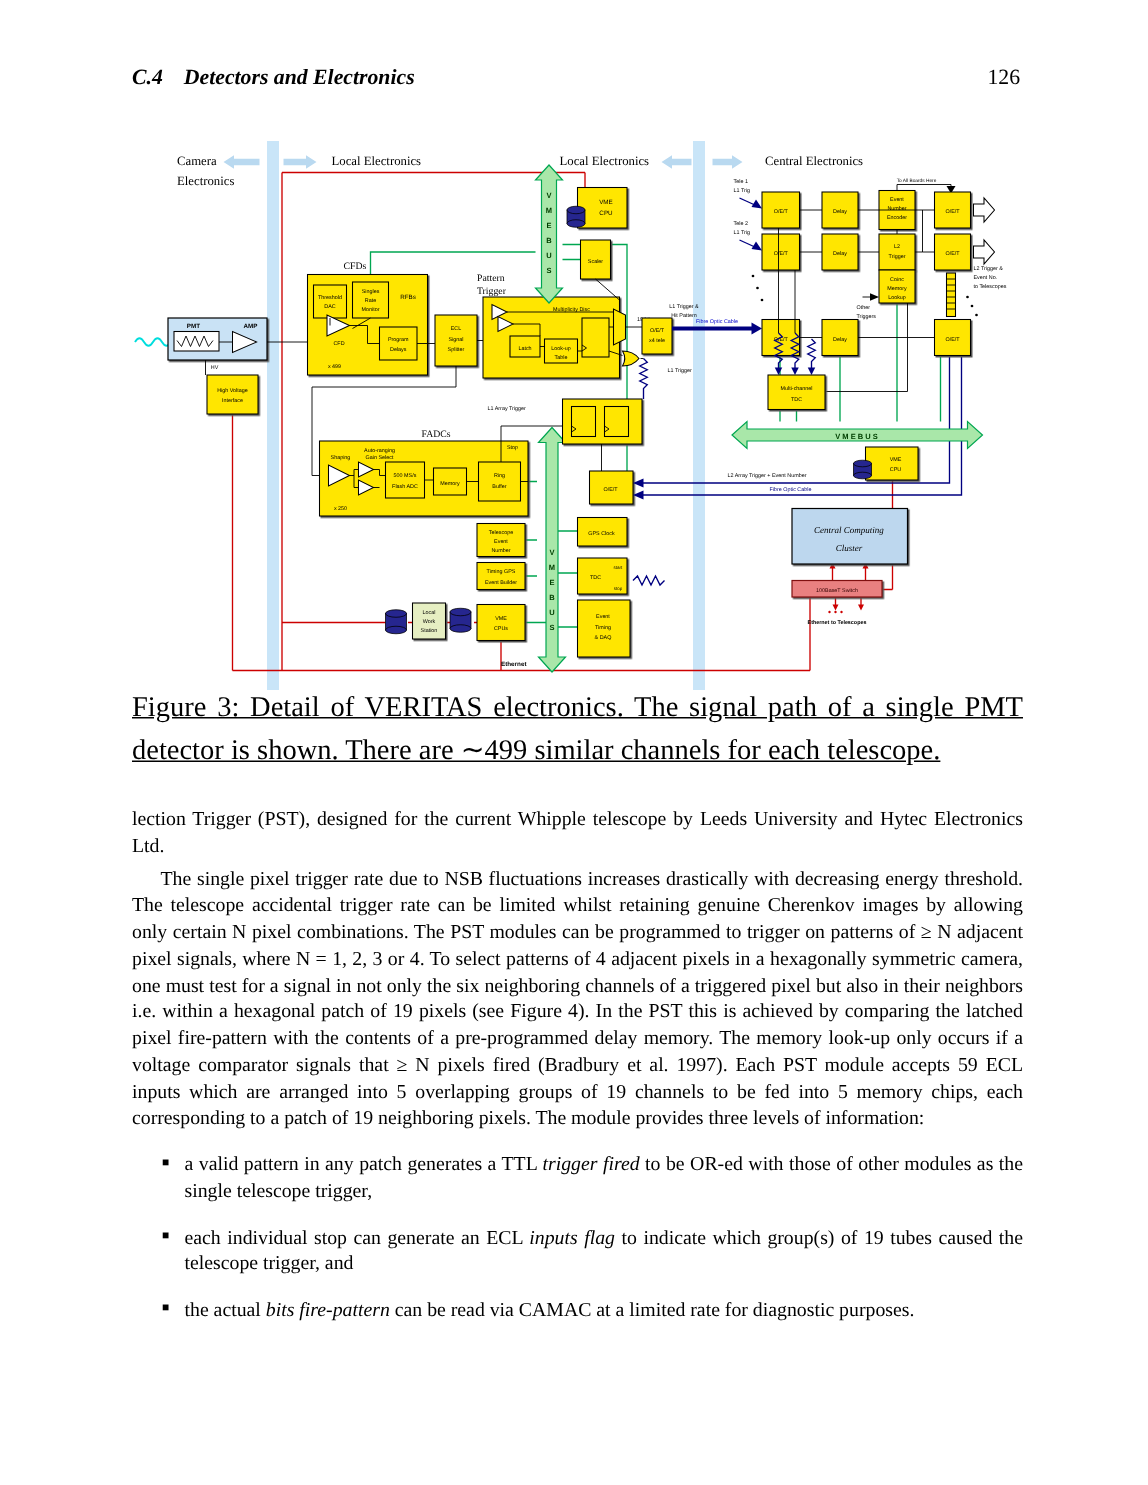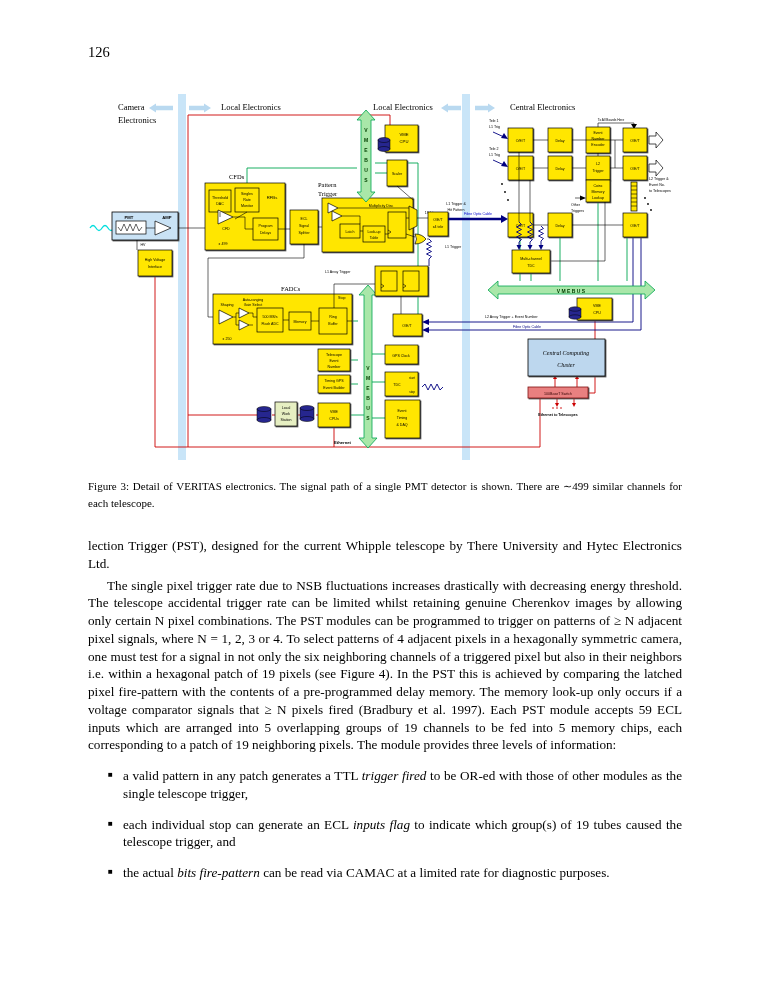--- a/index.html
+++ b/index.html
@@ -3,22 +3,22 @@
 <meta charset="utf-8">
 <style>
   html,body{margin:0;padding:0;}
   body{width:765px;height:990px;background:#ffffff;position:relative;
        font-family:"Liberation Serif",serif;color:#000;}
   .hdr{position:absolute;top:44px;left:88px;width:592px;display:flex;
        justify-content:space-between;font-size:14.5px;}
   .hdr .left{font-style:italic;font-weight:bold;}
   .hdr .left .no{margin-right:14px;}
   svg.fig{position:absolute;left:85px;top:88px;}
-  .caption{position:absolute;left:88px;top:478px;width:594px;
-           font-size:11px;line-height:1.5;text-align:justify;}
+  .caption{position:absolute;left:88px;top:458px;width:594px;
+           font-size:19px;line-height:1.5;text-align:justify;text-decoration:underline;}
   .textblock{position:absolute;left:88px;top:537px;width:594px;
              font-size:13.2px;line-height:1.345;text-align:justify;}
   .p0{margin:0;}
   .p1{margin:4px 0 0 0;text-indent:19px;}
   .bullet{display:flex;margin:13px 0 0 20px;}
   .bullet .bm{width:15px;font-size:8px;padding-top:3px;}
   .bullet .bt{flex:1;text-align:justify;}
   .bullet .em{font-style:italic;}
   
   .t{font-family:"Liberation Sans",sans-serif;font-size:4.2px;text-anchor:middle;fill:#000;}
@@ -46,20 +46,23 @@
   .lbarrow{fill:#B9D9F0;}
   .disk{fill:#26268F;stroke:#000;stroke-width:0.5;}
   .wh{fill:#fff;stroke:#000;stroke-width:0.7;}
   .nv{fill:#000080;}
   .rd{fill:#CC0000;}
 </style>
 </head>
 <body>
 
 <div class="hdr">
+  <div class="left">
+    <span class="no">C.4</span><span>Detectors and Electronics</span>
+  </div>
   <div class="right">126</div>
 </div>
 
 <svg class="fig" width="630" height="385" viewBox="0 0 630 385">
 
   <g>
     <rect class="barlb" x="93" y="6" width="8" height="366"></rect>
     <rect class="barlb" x="377" y="6" width="8" height="366"></rect>
   </g>
 
@@ -346,21 +349,21 @@
     <circle cx="468" cy="320" r="0.8" class="rd"></circle>
       <circle cx="472" cy="320" r="0.8" class="rd"></circle>
       <circle cx="476" cy="320" r="0.8" class="rd"></circle>
     <text class="t3" x="473" y="328" style="font-weight:bold">Ethernet to Telescopes</text>
   </g>
 </svg>
 
 <div class="caption">Figure 3:  Detail of VERITAS electronics.  The signal path of a single PMT detector is shown. There are ∼499 similar channels for each telescope.</div>
 
 <div class="textblock">
-  <p class="p0">lection Trigger (PST), designed for the current Whipple telescope by There University and Hytec Electronics Ltd.</p>
+  <p class="p0">lection Trigger (PST), designed for the current Whipple telescope by Leeds University and Hytec Electronics Ltd.</p>
   <p class="p1">The single pixel trigger rate due to NSB fluctuations increases drastically with decreasing energy threshold. The telescope accidental trigger rate can be limited whilst retaining genuine Cherenkov images by allowing only certain N pixel combinations.  The PST modules can be programmed to trigger on patterns of ≥ N adjacent pixel signals, where N = 1, 2, 3 or 4.  To select patterns of 4 adjacent pixels in a hexagonally symmetric camera, one must test for a signal in not only the six neighboring channels of a triggered pixel but also in their neighbors i.e.  within a hexagonal patch of 19 pixels (see Figure 4). In the PST this is achieved by comparing the latched pixel fire-pattern with the contents of a pre-programmed delay memory. The memory look-up only occurs if a voltage comparator signals that ≥ N pixels fired (Bradbury et al. 1997).  Each PST module accepts 59 ECL inputs which are arranged into 5 overlapping groups of 19 channels to be fed into 5 memory chips, each corresponding to a patch of 19 neighboring pixels.  The module provides three levels of information:</p>
   <div class="bullet">
     <span class="bm">■</span>
     <span class="bt"><span>a valid pattern in any patch generates a TTL </span><span class="em">trigger fired</span><span> to be OR-ed with those of other modules as the single telescope trigger,</span></span>
   </div>
   <div class="bullet">
     <span class="bm">■</span>
     <span class="bt"><span>each individual stop can generate an ECL </span><span class="em">inputs flag</span><span> to indicate which group(s) of 19 tubes caused the telescope trigger, and</span></span>
   </div>
   <div class="bullet">

